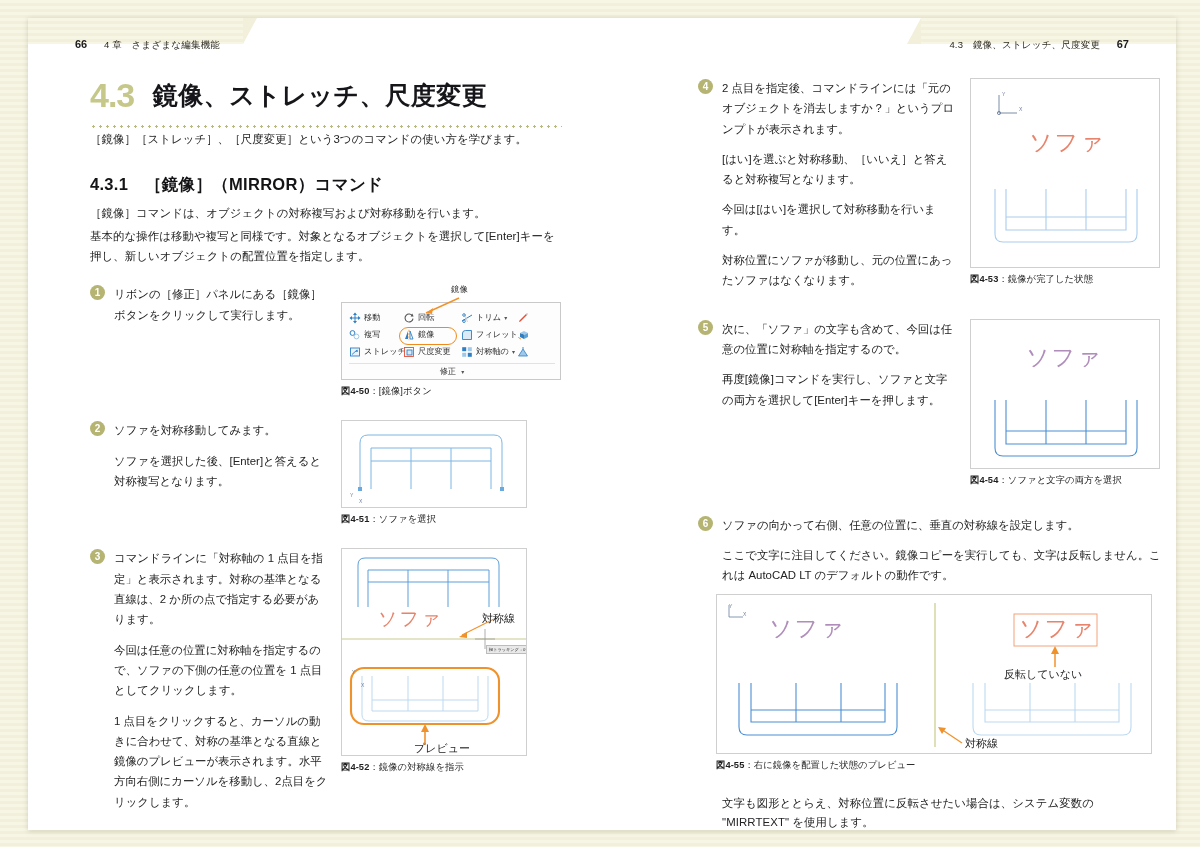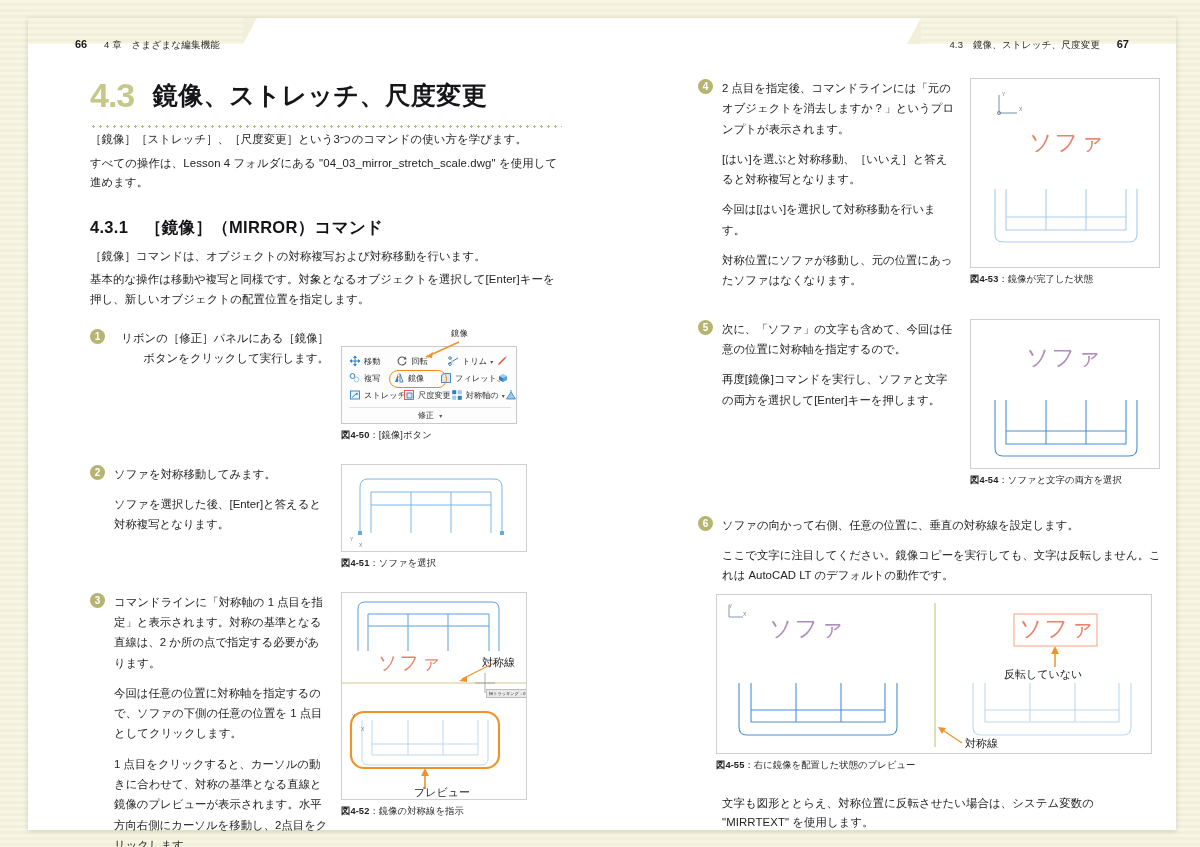--- a/index.html
+++ b/index.html
@@ -138,21 +138,21 @@
     letter-spacing:2px;
   }
 
   
   .anno {
     position:absolute; font-size:11px; color:#1d1d1d; white-space:nowrap;
   }
 
   
   .ribbon {
-    width:176px; border:1px solid #c9c9c9; background:#fdfdfd;
+    width:220px; border:1px solid #c9c9c9; background:#fdfdfd;
     padding:6px 5px 2px 7px;
   }
   .rrow { display:flex; align-items:center; height:17px; }
   .ritem { display:flex; align-items:center; font-size:8.2px; color:#2b2b2b; white-space:nowrap; }
   .ritem .ico { width:12px; height:12px; margin-right:3px; flex:0 0 auto; display:block; }
   .rcol1 { width:54px; }
   .rcol2 { width:58px; position:relative; }
   .rcol3 { width:56px; }
   .rcol4 { width:16px; }
   .caret { font-size:6px; color:#555; margin-left:3px; }
@@ -187,30 +187,29 @@
 
   <div class="col col-l">
 
     <div class="sec-head">
       <span class="sec-num">4.3</span>
       <span class="sec-title">鏡像、ストレッチ、尺度変更</span>
       <div class="dotrule"></div>
     </div>
 
     <p class="body lead">［鏡像］［ストレッチ］、［尺度変更］という3つのコマンドの使い方を学びます。</p>
-    <p class="body">すべての操作は、Lesson 4 フォルダにある "04_03_mirror_stretch_scale.dwg" を使用して進めます。</p>
 
     <h3 class="sub">4.3.1　［鏡像］（MIRROR）コマンド</h3>
     <p class="body">［鏡像］コマンドは、オブジェクトの対称複写および対称移動を行います。</p>
     <p class="body">基本的な操作は移動や複写と同様です。対象となるオブジェクトを選択して[Enter]キーを押し、新しいオブジェクトの配置位置を指定します。</p>
 
     <div class="step">
       <div class="step-num">1</div>
       <div class="step-body split">
-        <div class="txt" style="max-width:215px;text-align:right;">
+        <div class="txt" style="max-width:215px;">
           <p>リボンの［修正］パネルにある［鏡像］ボタンをクリックして実行します。</p>
         </div>
         <div class="fig" style="position:relative;padding-top:18px;">
 
           <div class="callout" style="left:110px; top:0;">鏡像</div>
           <svg width="186" height="20" style="position:absolute;left:0;top:12px;">
             <line x1="118" y1="2" x2="85" y2="17" stroke="#f0922c" stroke-width="1.4"></line>
             <polygon points="85,17 92,12 91,18" fill="#f0922c"></polygon>
           </svg>
 

